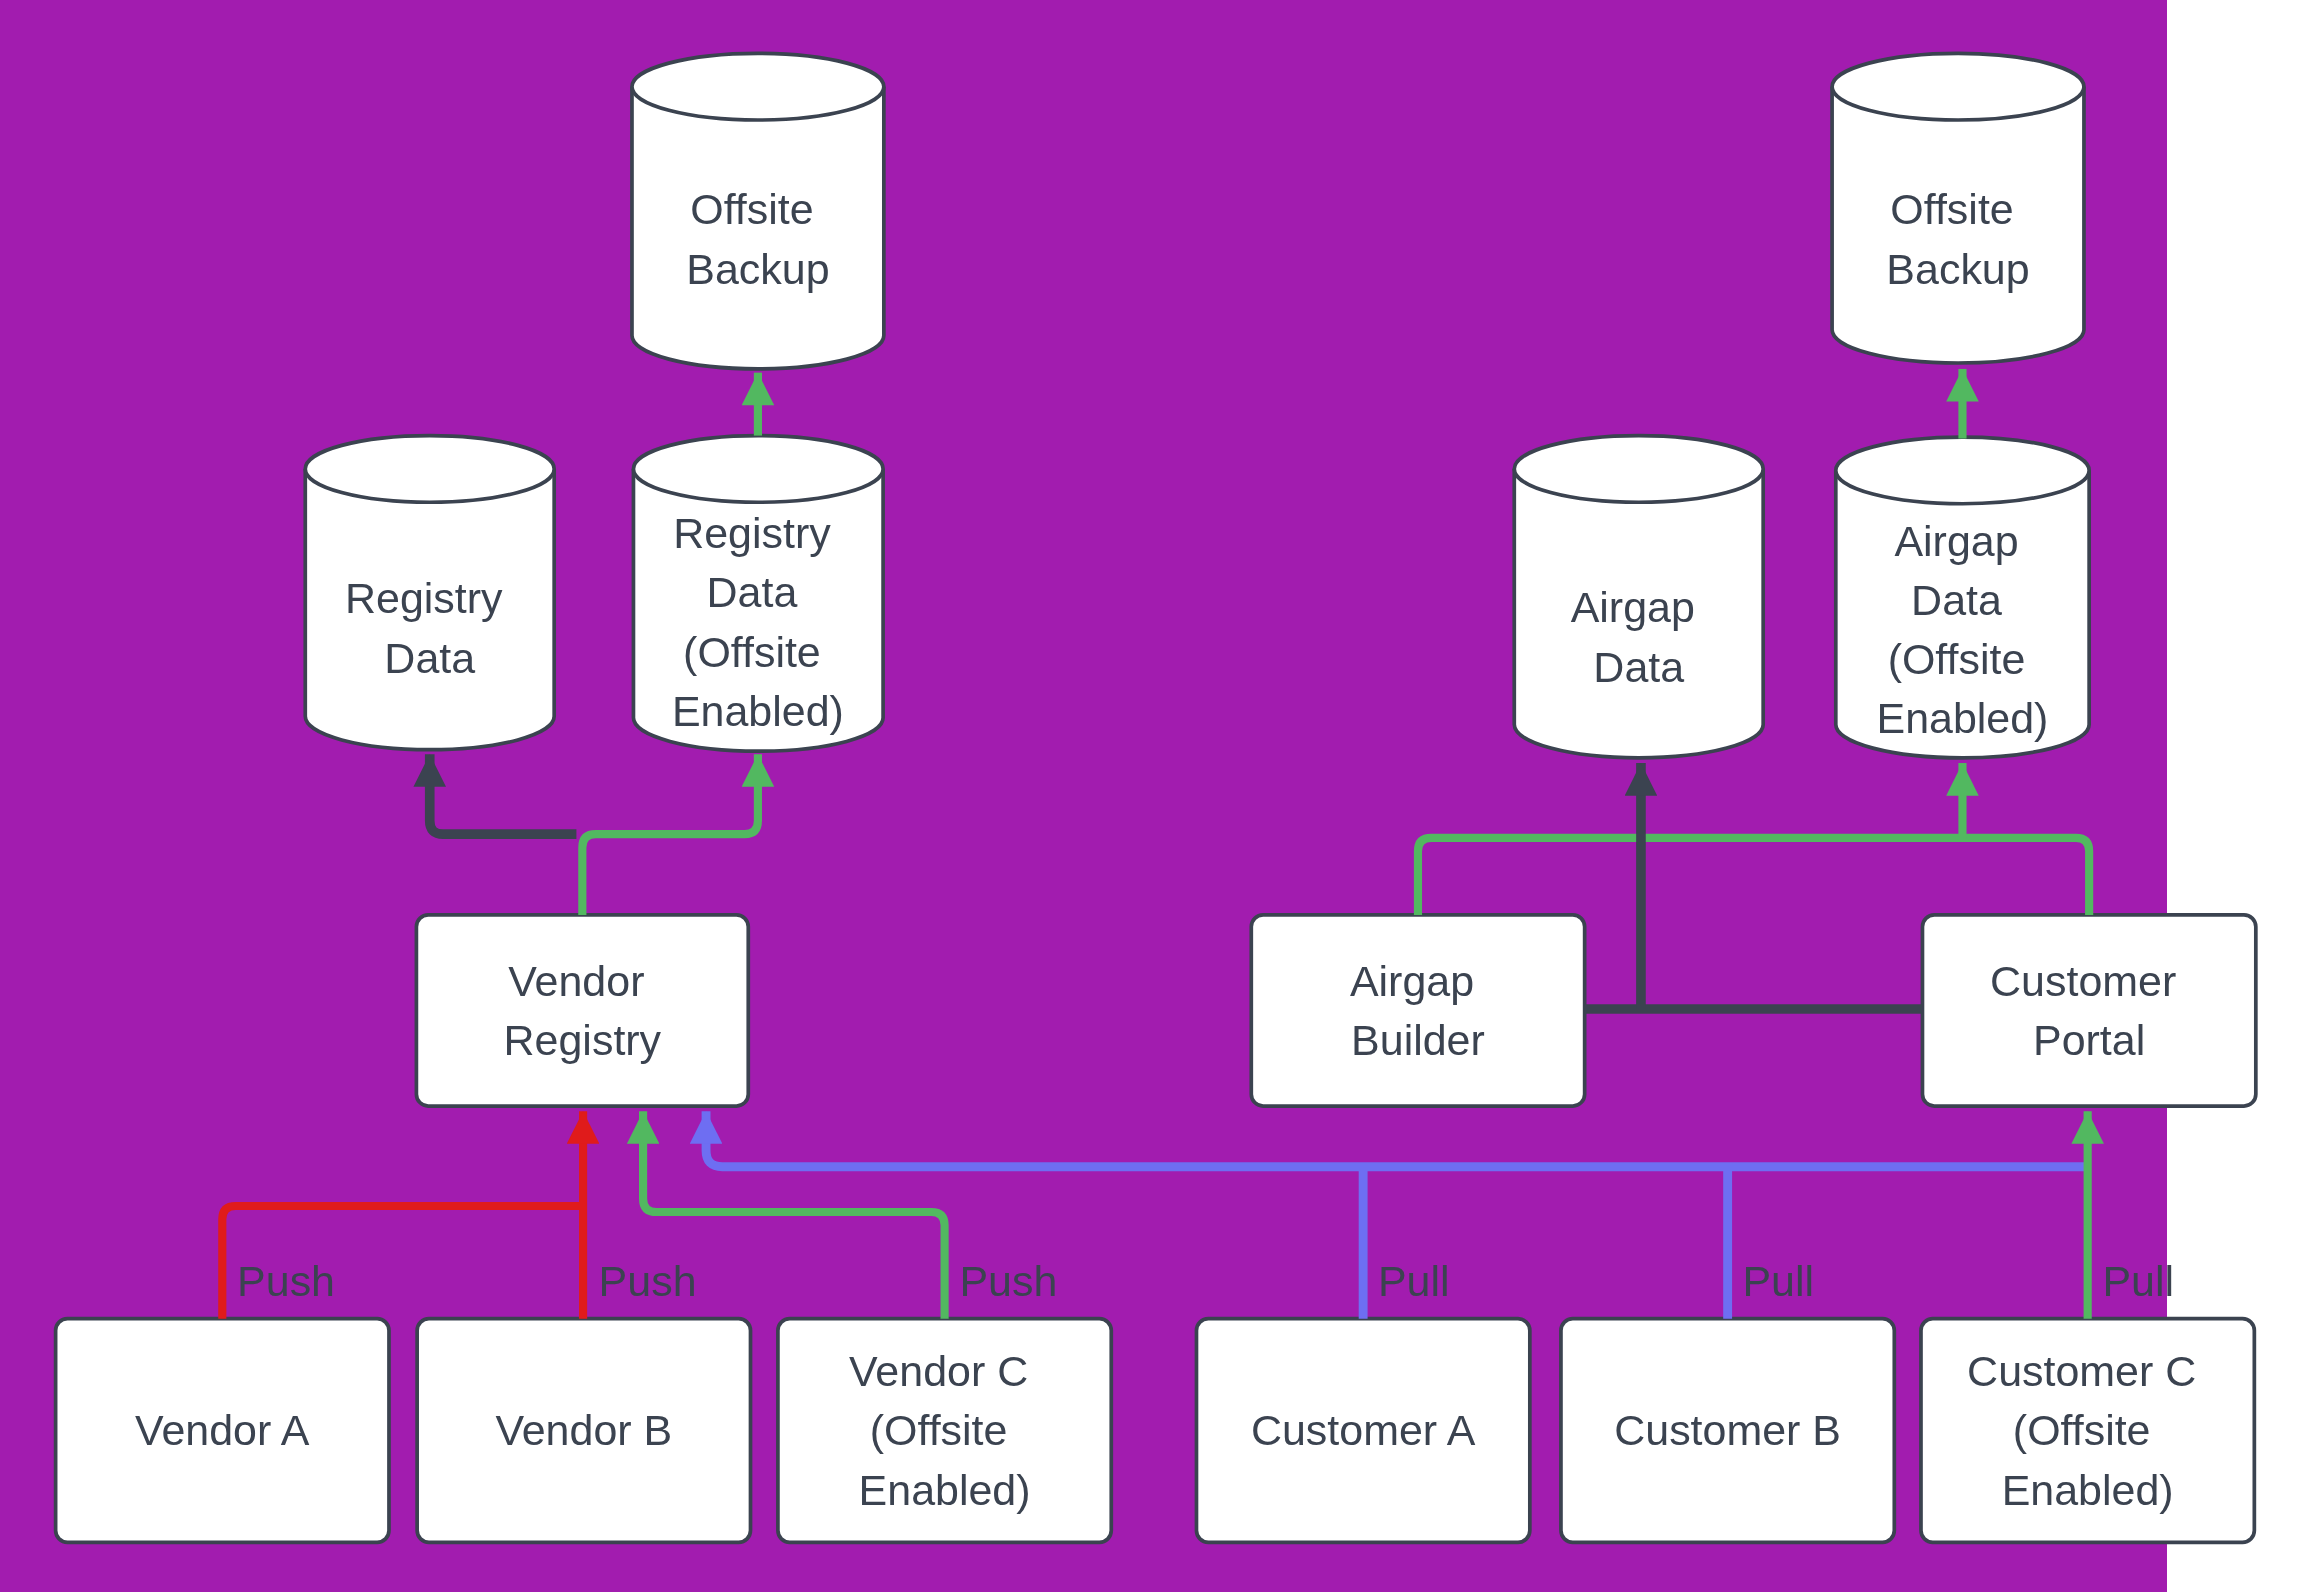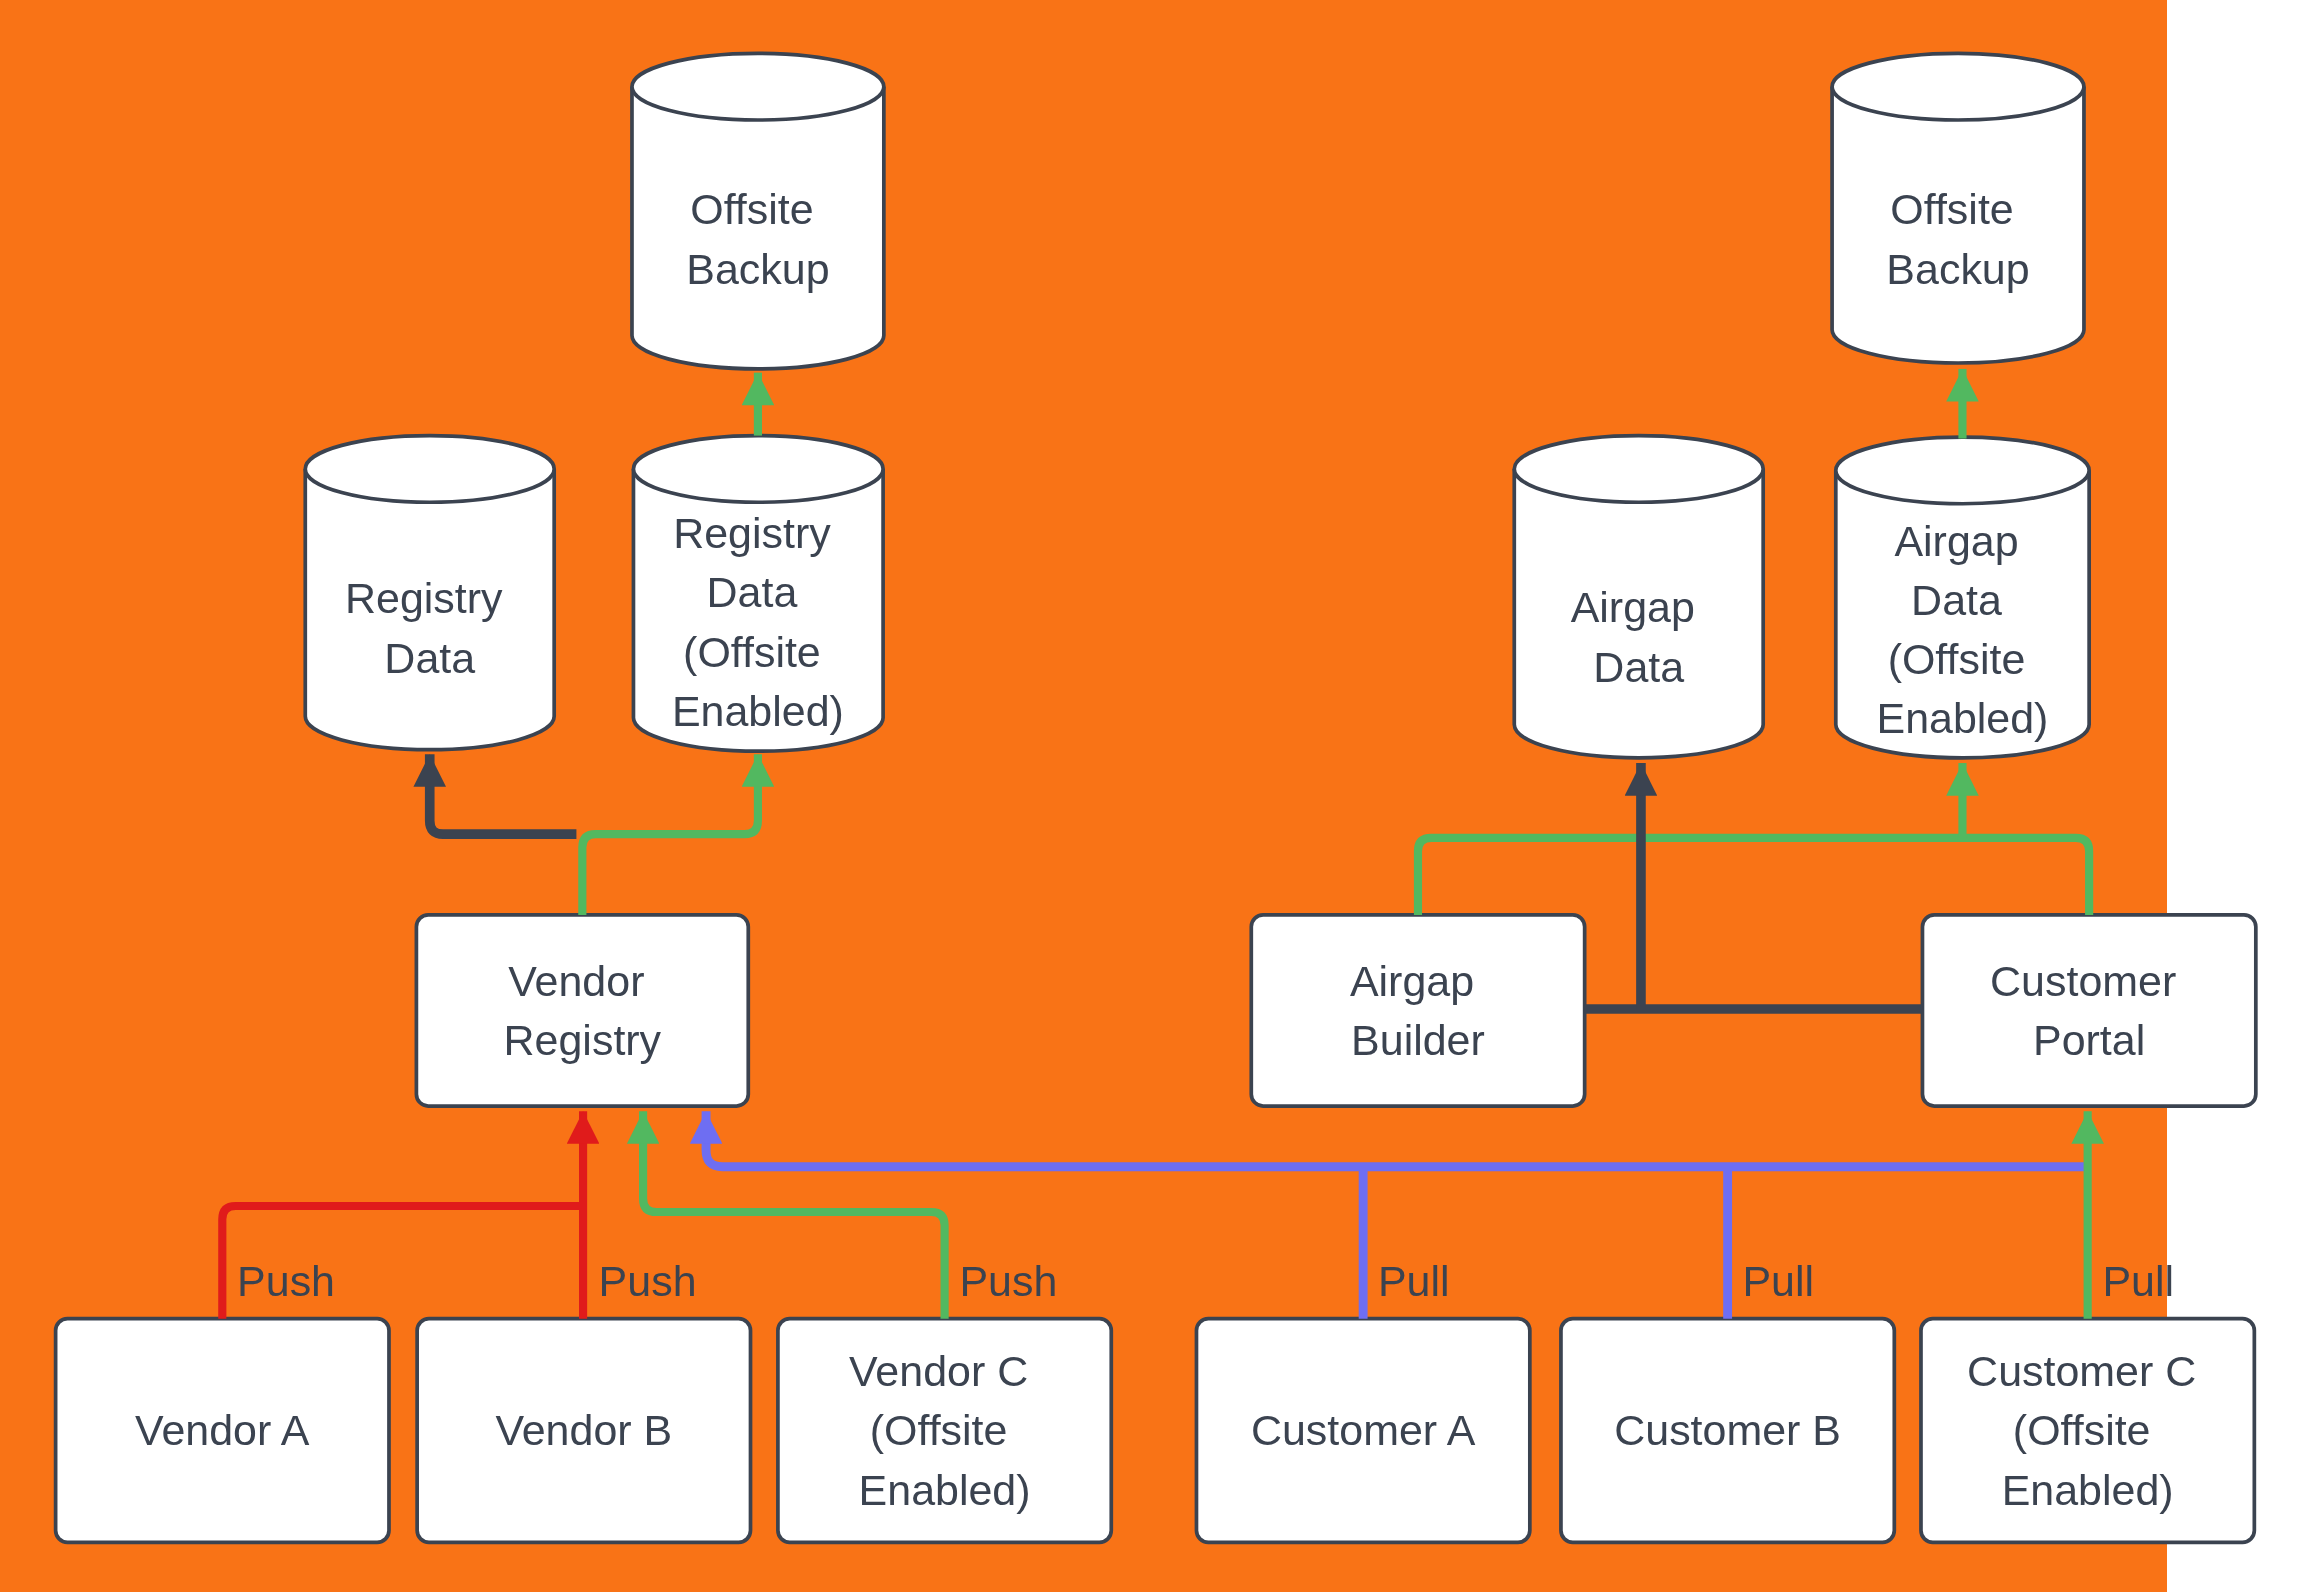--- a/index.html
+++ b/index.html
@@ -1,16 +1,16 @@
 <!DOCTYPE html>
 <html style="--stroke: #3b4350; --text: #3b4350; --fill: #ffffff; --red: #e01b1b; --green: #52b860; --blue: #6e6ef2;font-size:12px"><head>
 <meta charset="utf-8">
 <style>
   html,body { margin:0; padding:0; background:#ffffff; }
-  .canvas-wrap { width:2167px; height:1592px; background:#f97316; }
+  .canvas-wrap { width:2167px; height:1592px; background:#a21caf; }
   svg { display:block; }
   text {
     font-family:"Liberation Sans", sans-serif;
     font-size:58px;
     fill:var(--text,#3b4350);
   }
   .label-mid { text-anchor:middle; }
   .edge-label { text-anchor:start; }
   .shape { fill:var(--fill,#ffffff); stroke:var(--stroke,#3b4350); stroke-width:5; }
   .edge { fill:none; stroke-linecap:butt; stroke-linejoin:round; }

